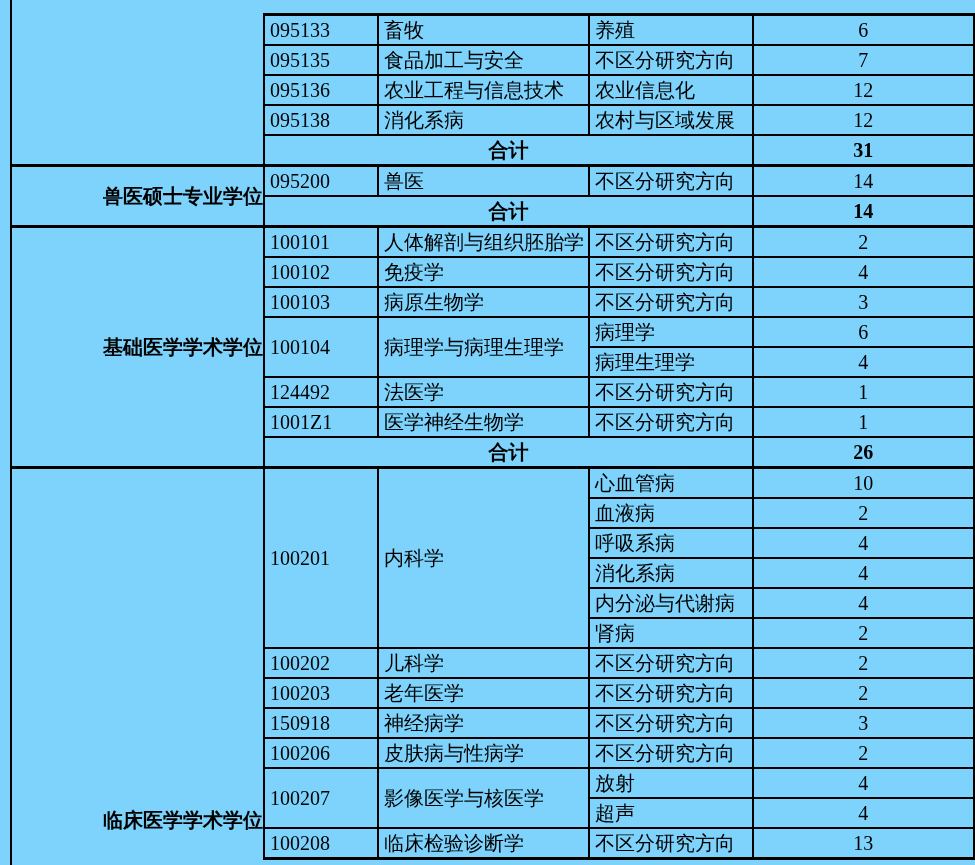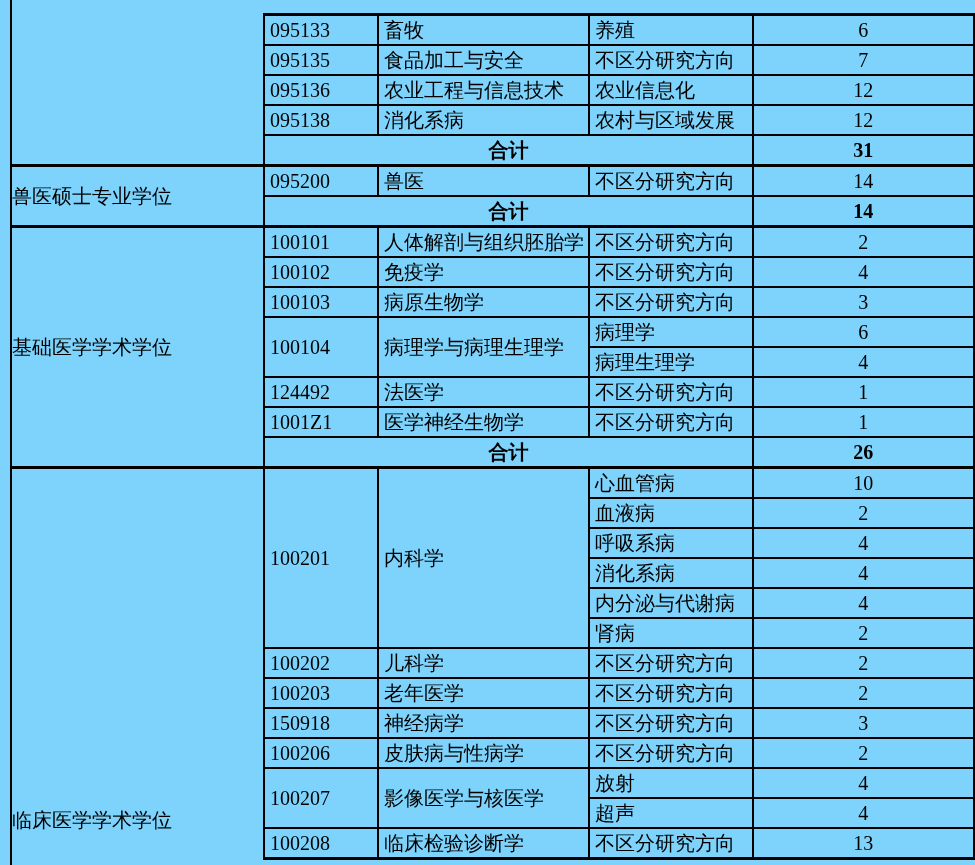--- a/index.html
+++ b/index.html
@@ -33,21 +33,21 @@
     font-size: 20px;
     line-height: 1.1;
     padding: 0;
     height: 28px;
     vertical-align: middle;
     white-space: nowrap;
     overflow: hidden;
   }
   td.code, td.major, td.dir { text-align: left; padding-left: 5px; }
   td.num { text-align: center; }
-  td.cat { text-align: left; font-weight: normal; }
+  td.cat { text-align: right; font-weight: bold; }
   td.cat-bottom { vertical-align: bottom; padding-bottom: 28px; }
   td.total-label { text-align: center; font-weight: bold; margin-left: 13px; }
   td.total-num { text-align: center; font-weight: bold; }
   tr.r-top > td { border-top-width: 3px; }
   tr.g-start > td { border-top-width: 3px; }
   tr.r-bottom > td { border-bottom-width: 3px; }
   td.no-top { border-top: none !important; }
   td.no-bottom { border-bottom: none !important; }
   td:last-child { border-right-width: 3px; }
 </style>

